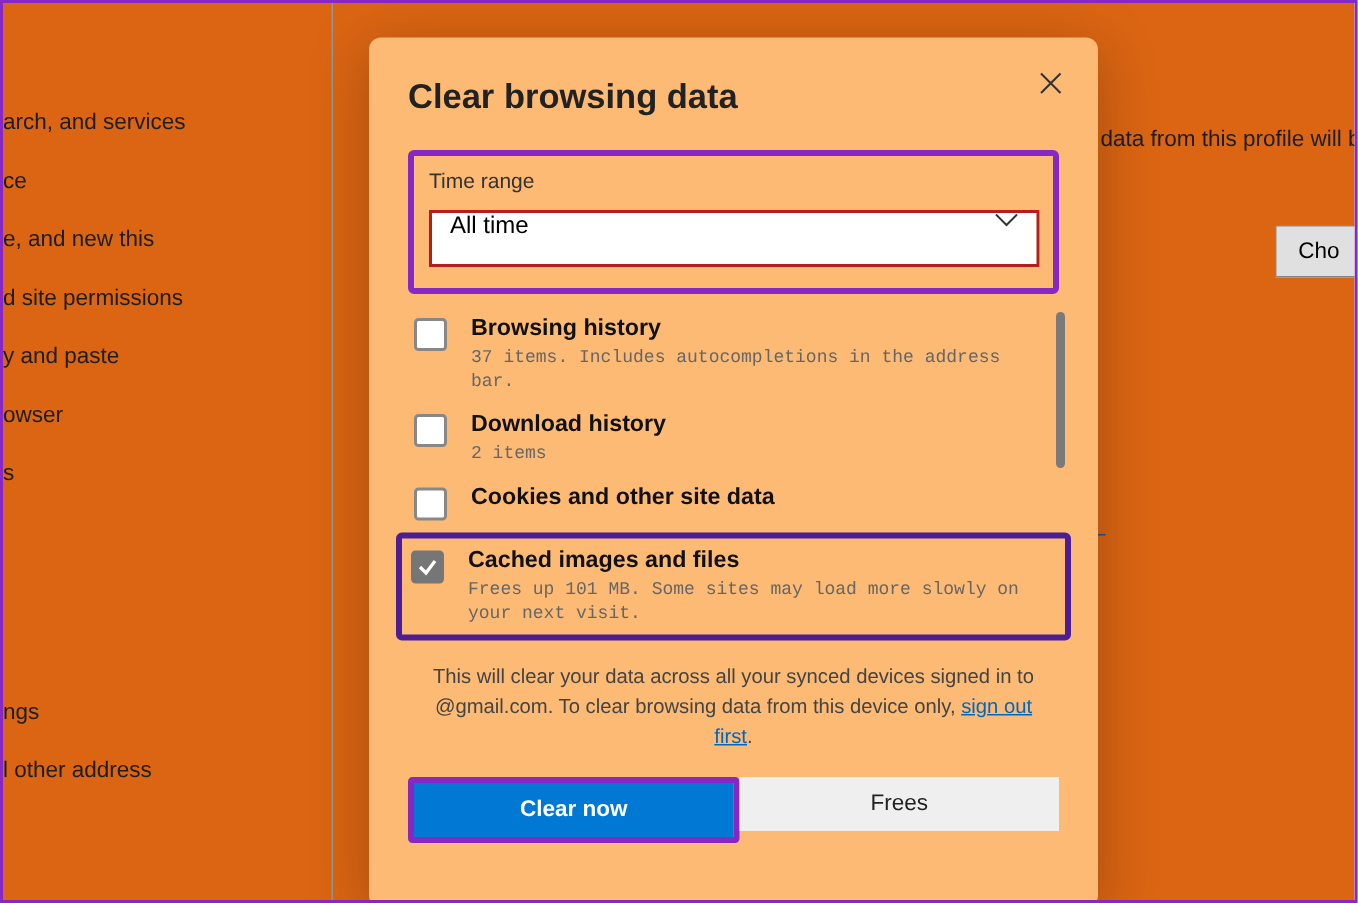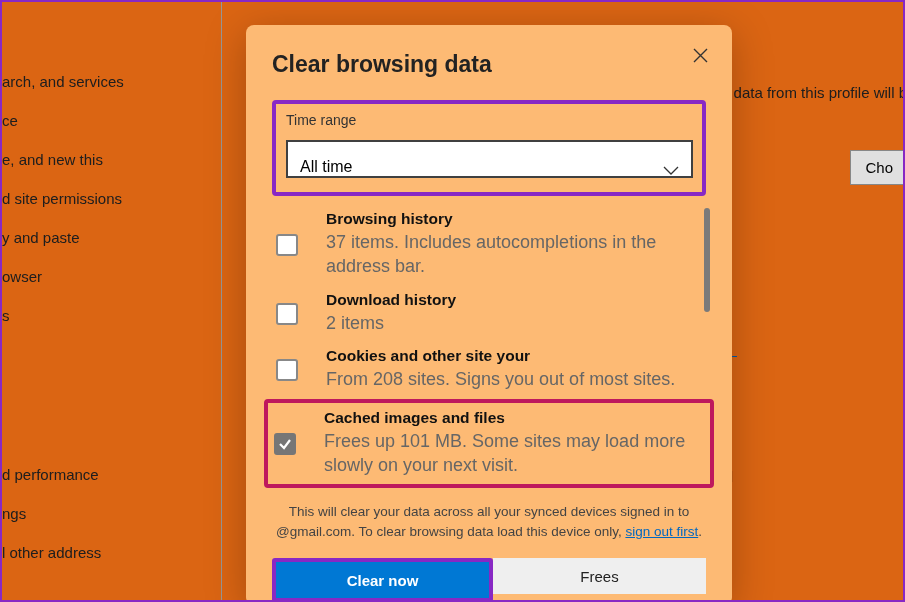--- a/index.html
+++ b/index.html
@@ -87,24 +87,24 @@
     border-radius: 4px;
     margin-top: 22px;
     padding: 8px 9px 14px 10px;
   }
   .time-range-label {
     font-size: 14px;
     color: #333;
     margin-bottom: 12px;
   }
   .select {
-    border: 2px solid #404040;
+    border: 2px solid #b91c1c;
     height: 38px;
     display: flex;
-    align-items: flex-end;
+    align-items: flex-start;
     justify-content: space-between;
     padding: 0 12px;
     font-size: 16px;
     cursor: pointer;
     background:#fff;
   }
   .options {
     margin-top: 8px;
     position: relative;
   }
@@ -112,22 +112,22 @@
     position: absolute;
     right: -4px;
     top: 4px;
     width: 6px;
     height: 104px;
     background: #7a7a7a;
     border-radius: 3px;
   }
   .option-row {
     display: flex;
-    align-items: center;
-    gap: 28px;
+    align-items: flex-start;
+    gap: 16px;
     padding: 6px 4px 6px 4px;
   }
   .checkbox {
     width: 22px;
     height: 22px;
     border: 2px solid #888;
     border-radius: 3px;
     flex-shrink: 0;
     margin-top: 2px;
     cursor: pointer;
@@ -139,27 +139,28 @@
     border-color:#767676;
   }
   .checkbox.checked svg { display:block; }
   .checkbox svg { display:none; }
   .option-title {
     font-size: 15.5px;
     font-weight: 600;
     color: #111;
   }
   .option-sub {
-    font-size: 18px;
+    font-size: 12px;
     color: #666;
     margin-top: 2px;
     line-height: 1.35;
+    font-family: Liberation Mono, monospace;
   }
   .highlight-box {
-    border: 4px solid #be185d;
+    border: 4px solid #4c1d95;
     border-radius: 4px;
     margin: 2px -8px;
     padding: 4px 6px;
   }
   .note {
     font-size: 13.5px;
     color: #444;
     text-align: center;
     margin-top: 14px;
     line-height: 1.5;
@@ -202,21 +203,20 @@
 <div class="background">
   <div class="sidebar">
     <div class="sidebar-item">arch, and services</div>
     <div class="sidebar-item">ce</div>
     <div class="sidebar-item">e, and new this</div>
     <div class="sidebar-item">d site permissions</div>
     <div class="sidebar-item">y and paste</div>
     <div class="sidebar-item">owser</div>
     <div class="sidebar-item">s</div>
     <div style="height:120px"></div>
-    <div class="sidebar-item">d performance</div>
     <div class="sidebar-item">ngs</div>
     <div class="sidebar-item">l other address</div>
   </div>
   <div class="bg-right">
     <div class="bg-text" style="right:-4px; top:82px;">data from this profile will b</div>
     <div class="choose-btn">Cho</div>
     <div class="bg-text" style="right:180px; top:224px;">r</div>
     <div class="bg-text" style="right:170px; top:466px;">ed</div>
     <div style="position:absolute; left:490px; top:354px; width:20px; border-bottom:1px solid #0067c0;"></div>
   </div>
@@ -255,42 +255,41 @@
       <div class="checkbox"></div>
       <div>
         <div class="option-title">Download history</div>
         <div class="option-sub">2 items</div>
       </div>
     </div>
 
     <div class="option-row">
       <div class="checkbox"></div>
       <div>
-        <div class="option-title">Cookies and other site your</div>
-        <div class="option-sub">From 208 sites. Signs you out of most sites.</div>
+        <div class="option-title">Cookies and other site data</div>
       </div>
     </div>
 
     <div class="highlight-box">
       <div class="option-row" style="padding:2px 0">
         <div class="checkbox checked">
             <svg width="14" height="14" viewBox="0 0 14 14">
               <path d="M2 7 L6 11 L12 3" stroke="#fff" stroke-width="2.2" fill="none"></path>
             </svg>
           </div>
         <div>
           <div class="option-title">Cached images and files</div>
           <div class="option-sub">Frees up 101 MB. Some sites may load more slowly on your next visit.</div>
         </div>
       </div>
     </div>
   </div>
 
   <div class="note">
-    <span>This will clear your data across all your synced devices signed in to </span><span>@gmail.com. To clear browsing data load this device only, </span><a>sign out first</a><span>.</span>
+    <span>This will clear your data across all your synced devices signed in to </span><span>@gmail.com. To clear browsing data from this device only, </span><a>sign out first</a><span>.</span>
   </div>
 
   <div class="button-row">
     <div class="btn-primary-wrap">
       <button class="btn btn-primary">Clear now</button>
     </div>
     <button class="btn btn-secondary">Frees</button>
   </div>
 </div>
 

